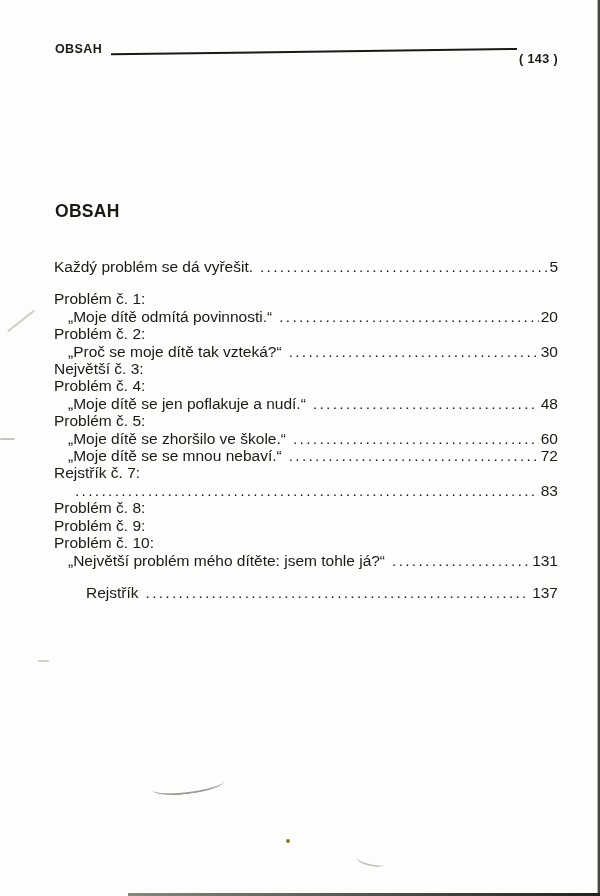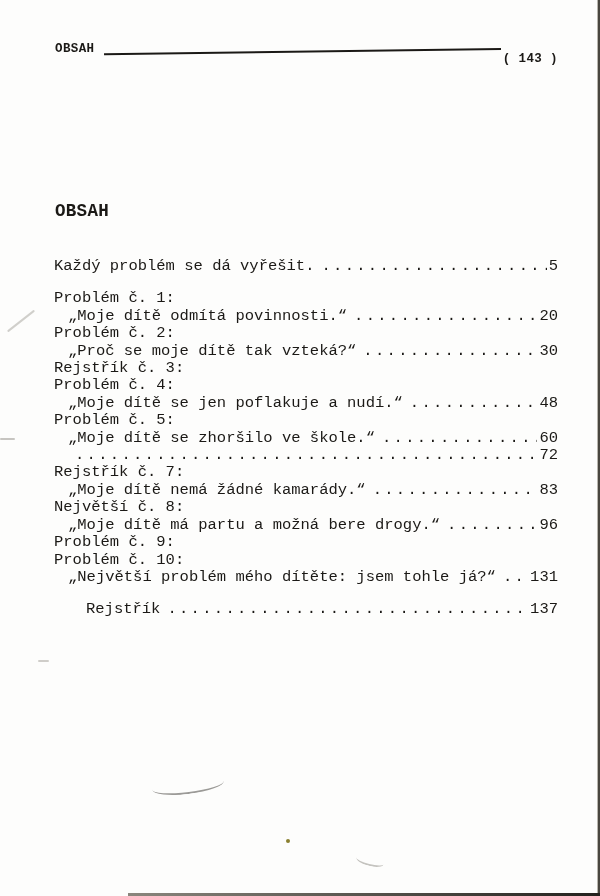--- a/index.html
+++ b/index.html
@@ -1,19 +1,19 @@
 <!DOCTYPE html>
 <html><head>
 <meta charset="utf-8">
 <style>
   html,body{margin:0;padding:0;background:#e8e8e6;}
   .page{
     position:relative;width:600px;height:896px;margin:0 auto;
     background:#fdfdfc;overflow:hidden;
-    font-family:Liberation Mono, monospace;
+    font-family:Liberation Sans, sans-serif;
     color:#1b1916;
   }
   
   .header{
     position:absolute;top:31px;left:55px;right:42px;
     display:flex;align-items:center;
     font-size:12.5px;font-weight:bold;letter-spacing:.4px;
   }
   .rh-rule{
     flex:1 1 auto;height:2px;background:#1b1916;
@@ -117,21 +117,21 @@
         </div>
         <div class="row indent">
           <span class="t">„Proč se moje dítě tak vzteká?“</span>
           <span class="dots"></span>
           <span class="pg">30</span>
         </div>
       </div>
 
       <div class="entry">
         <div class="row">
-          <span class="t">Rejstřík č. 3:</span>
+          <span class="t">Největší č. 3:</span>
         </div>
       </div>
 
       <div class="entry">
         <div class="row">
           <span class="t">Problém č. 4:</span>
         </div>
         <div class="row indent">
           <span class="t">„Moje dítě se jen poflakuje a nudí.“</span>
           <span class="dots"></span>
@@ -145,44 +145,39 @@
         </div>
         <div class="row indent">
           <span class="t">„Moje dítě se zhoršilo ve škole.“</span>
           <span class="dots"></span>
           <span class="pg">60</span>
         </div>
       </div>
 
       <div class="entry">
         <div class="row indent">
+          <span class="t">„Moje dítě se se mnou nebaví.“</span>
           <span class="dots"></span>
           <span class="pg">72</span>
         </div>
       </div>
 
       <div class="entry">
         <div class="row">
           <span class="t">Rejstřík č. 7:</span>
         </div>
         <div class="row indent">
-          <span class="t">„Moje dítě nemá žádné kamarády.“</span>
           <span class="dots"></span>
           <span class="pg">83</span>
         </div>
       </div>
 
       <div class="entry">
         <div class="row">
-          <span class="t">Největší č. 8:</span>
-        </div>
-        <div class="row indent">
-          <span class="t">„Moje dítě má partu a možná bere drogy.“</span>
-          <span class="dots"></span>
-          <span class="pg">96</span>
+          <span class="t">Problém č. 8:</span>
         </div>
       </div>
 
       <div class="entry">
         <div class="row">
           <span class="t">Problém č. 9:</span>
         </div>
       </div>
 
       <div class="entry">

